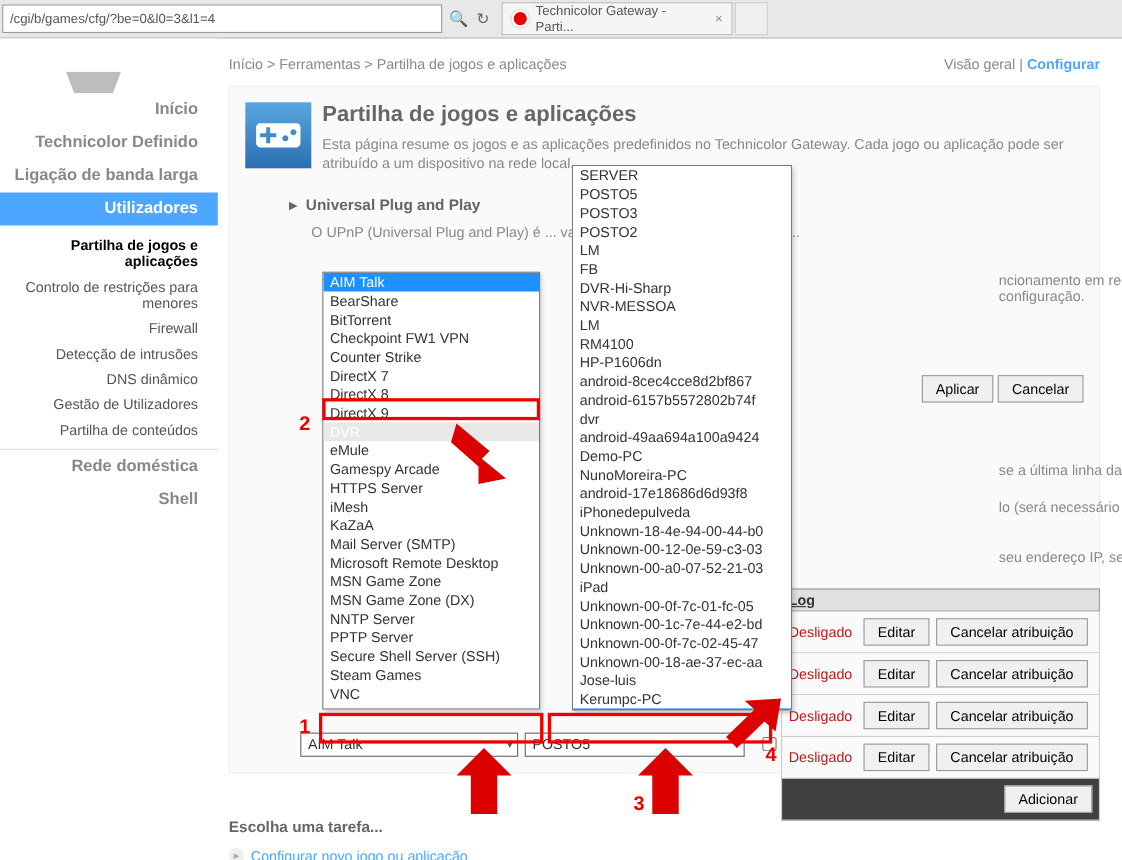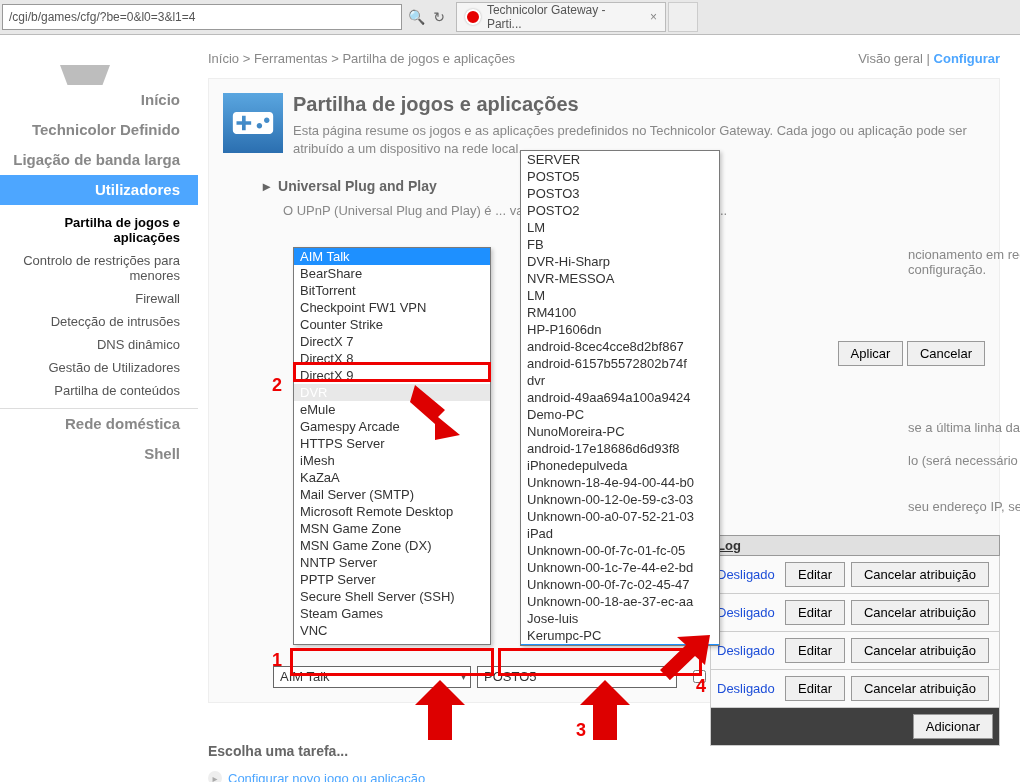--- a/index.html
+++ b/index.html
@@ -59,21 +59,21 @@
   .select-closed .arrow { font-size: 10px; color: #555; }
   
   .bottom-row { display: flex; align-items: center; gap: 6px; margin-top: 8px; margin-left: 50px;}
   .sel-box1 { position: relative; width: 198px; }
   .sel-box2 { position: relative; width: 200px; }
   
   
   .log-area { position: absolute; right: 20px; top: 500px; width: 290px; }
   .log-header { background: #e0e0e0; font-weight: bold; border: 1px solid #999; padding: 2px 6px; text-decoration: underline; }
   .log-row { display: flex; align-items: center; border: 1px solid #ccc; border-top: none; padding: 6px; gap: 6px; background:#fafafa; }
-  .log-row .status { color: #1d4ed8; width: 62px; }
+  .log-row .status { color: #b91c1c; width: 62px; }
   .log-add { display:flex; justify-content:flex-end; padding:6px; border:1px solid #ccc; border-top:none; gap:6px; background:#404040;}
   
   
   .redbox { position: absolute; border: 3px solid #e00; pointer-events: none; z-index: 50; }
   .rb1 { left: 290px; top: 648px; width: 204px; height: 28px; }
   .rb2 { left: 498px; top: 648px; width: 204px; height: 28px; }
   .rb3 { left: 293px; top: 362px; width: 198px; height: 20px; }
   .redlabel { position:absolute; color:#e00; font-weight:bold; font-size:18px; z-index:51;}
   .rl1 { left: 272px; top: 650px; }
   .rl2 { left: 272px; top: 375px; }

